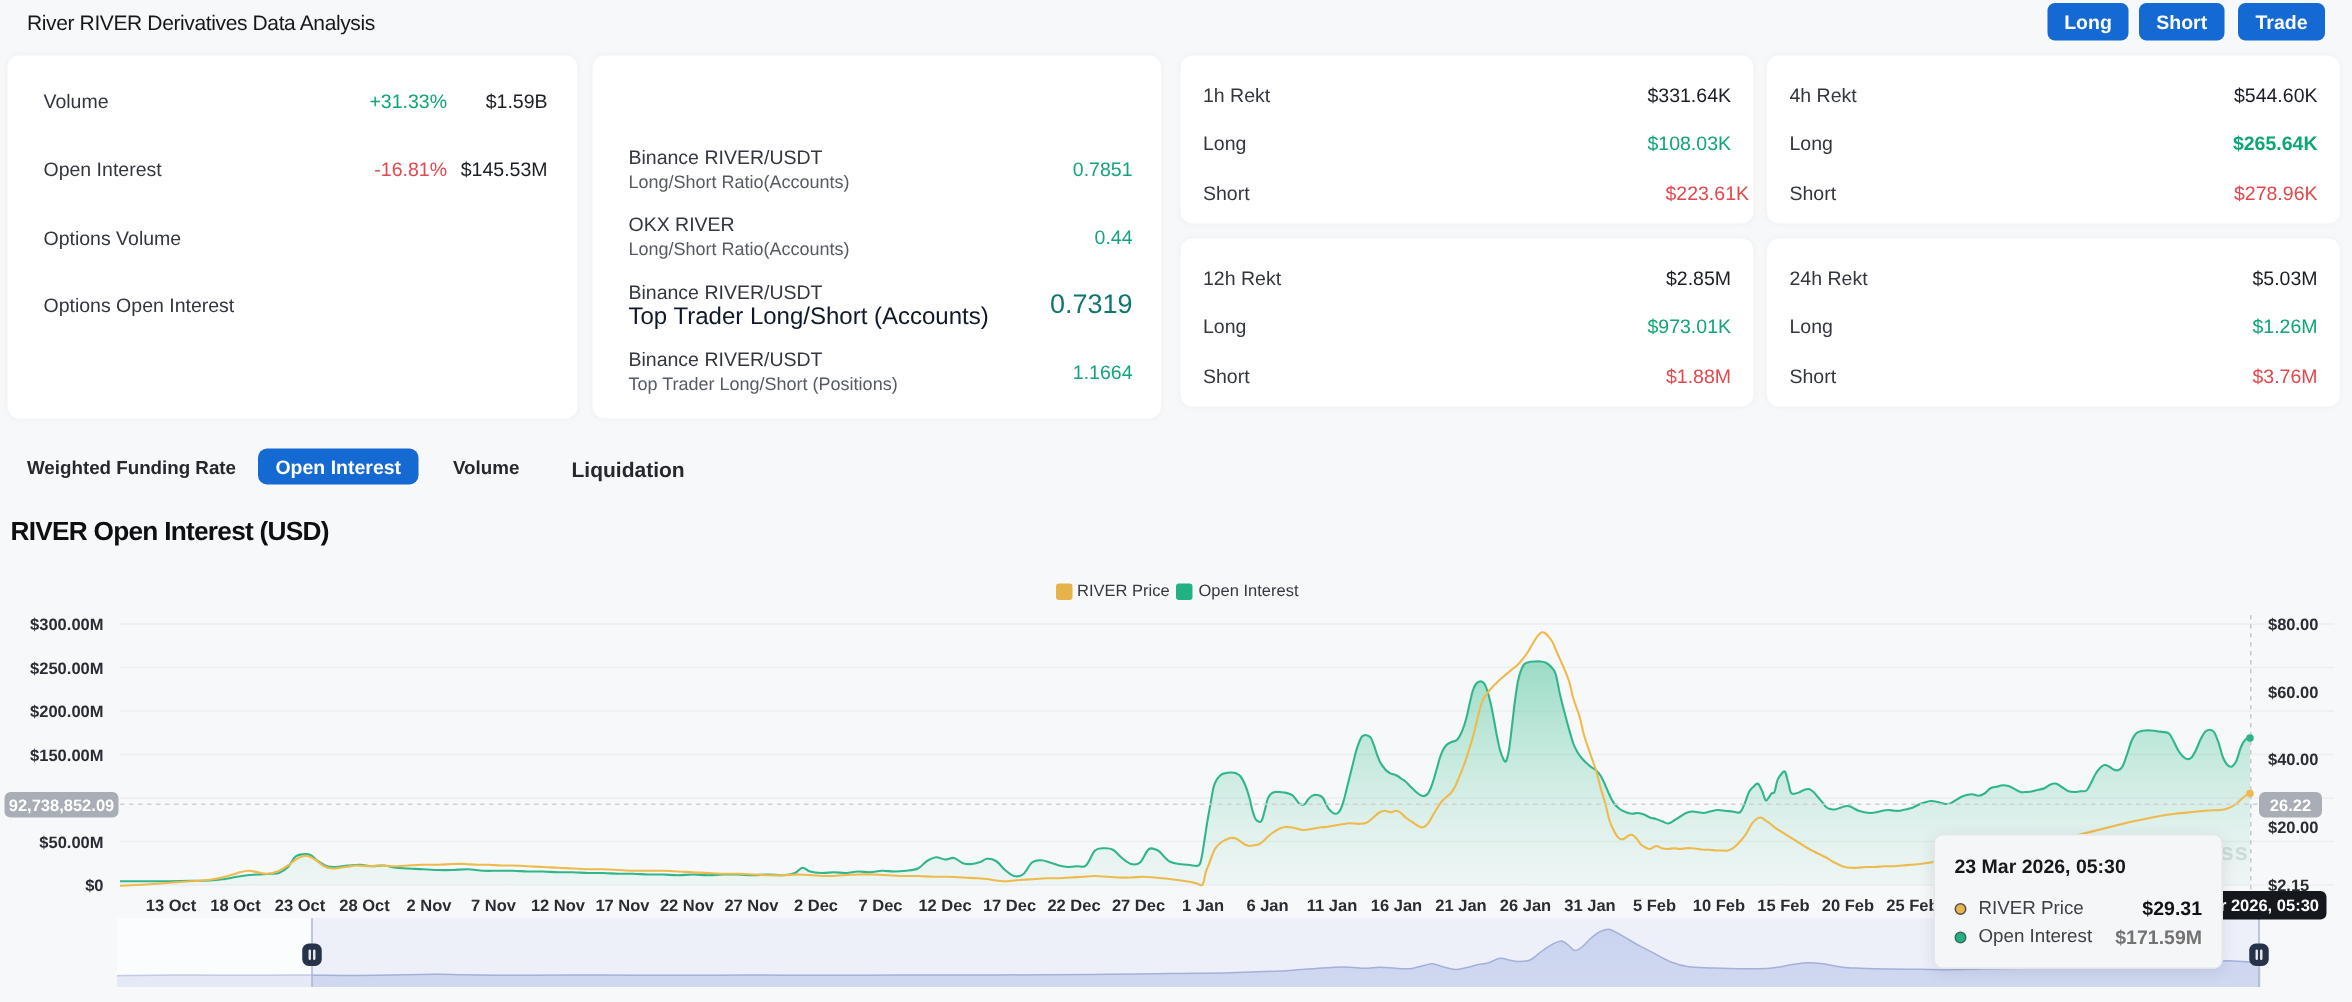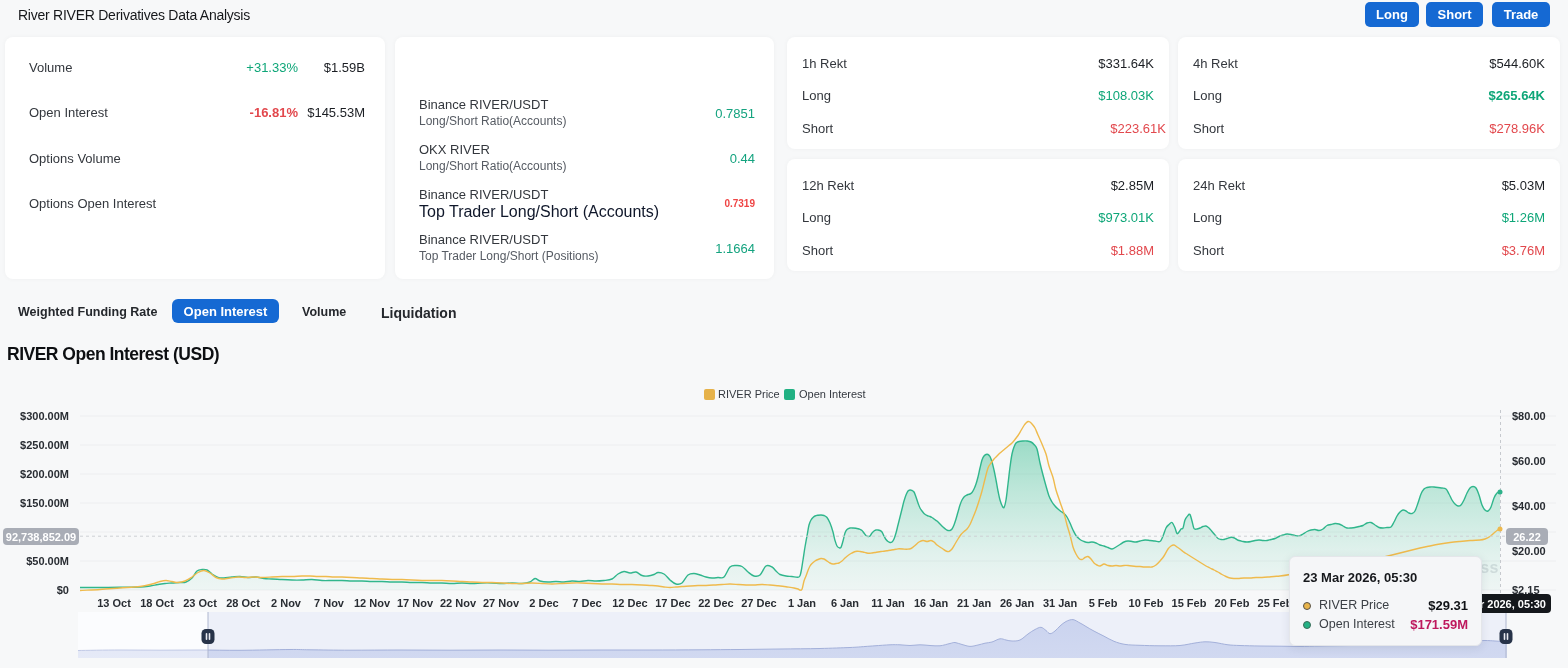--- a/index.html
+++ b/index.html
@@ -21,21 +21,21 @@
 <div class="btn" style="left:1492px;width:58px">Trade</div>
 
 <div class="card" style="left:5px;top:37px;width:380px;height:242px">
 <div class="row" style="top:20.5px;height:20px">
       <span class="lbl" style="position:absolute;left:24px">Volume</span>
       <span class="grn" style="position:absolute;right:87px;font-size:13px;font-weight:500">+31.33%</span>
       <span class="val" style="position:absolute;right:20px">$1.59B</span>
     </div>
 <div class="row" style="top:65.5px;height:20px">
       <span class="lbl" style="position:absolute;left:24px">Open Interest</span>
-      <span class="red" style="position:absolute;right:87px;font-size:13px;font-weight:700">-16.81%</span>
+      <span class="red" style="position:absolute;right:87px;font-size:13px;font-weight:400">-16.81%</span>
       <span class="val" style="position:absolute;right:20px">$145.53M</span>
     </div>
 <div class="row" style="top:156px;height:20px">
       <span class="lbl" style="position:absolute;left:24px">Options Open Interest</span>
       <span class="val" style="position:absolute;right:20px"></span>
     </div>
 <div class="row" style="top:111px;height:20px">
       <span class="lbl" style="position:absolute;left:24px">Options Volume</span>
       <span class="val" style="position:absolute;right:20px"></span>
     </div>
@@ -59,21 +59,21 @@
         </div>
         <span style="position:absolute;right:19px;top:50%;transform:translateY(-50%);font-size:13px;font-weight:500;color:#14a37f">0.44</span>
       </div>
     </div>
 <div class="row" style="top:149px;height:34px">
       <div style="position:relative;width:100%;height:100%">
         <div style="position:absolute;left:24px;top:0">
           <div style="font-size:13px;color:#33373d;line-height:17px">Binance RIVER/USDT</div>
           <div style="font-size:16px;color:#0f172a;line-height:17px">Top Trader Long/Short (Accounts)</div>
         </div>
-        <span style="position:absolute;right:19px;top:50%;transform:translateY(-50%);font-size:10px;font-weight:700;color:#ef4444">0.7319</span>
+        <span style="position:absolute;right:19px;top:50%;transform:translateY(-50%);font-size:18px;font-weight:400;color:#0f766e">0.7319</span>
       </div>
     </div>
 <div class="row" style="top:194px;height:34px">
       <div style="position:relative;width:100%;height:100%">
         <div style="position:absolute;left:24px;top:0">
           <div style="font-size:13px;color:#33373d;line-height:17px">Binance RIVER/USDT</div>
           <div style="font-size:12px;color:#565b63;line-height:17px">Top Trader Long/Short (Positions)</div>
         </div>
         <span style="position:absolute;right:19px;top:50%;transform:translateY(-50%);font-size:13px;font-weight:500;color:#14a37f">1.1664</span>
       </div>
@@ -244,14 +244,14 @@
 <div class="abs" style="left:1289px;top:556px;width:193px;height:90px;background:#f5f6f8;border:1px solid #e4e6ea;border-radius:6px;box-shadow:0 2px 10px rgba(30,40,60,.10);z-index:5">
 <div style="position:absolute;left:13px;top:13px;font-size:13px;font-weight:700;color:#16181c">23 Mar 2026, 05:30</div>
 <div style="position:absolute;left:13px;top:40px;right:13px;height:19px">
 <span style="position:absolute;left:0;top:4.5px;width:8px;height:8px;border-radius:50%;background:#e8b44b;border:1.5px solid #55514a"></span>
 <span style="position:absolute;left:16px;top:1px;font-size:12.5px;color:#3c4046">RIVER Price</span>
 <span style="position:absolute;right:0;top:1px;font-size:13px;font-weight:700;color:#101216">$29.31</span>
 </div>
 <div style="position:absolute;left:13px;top:59px;right:13px;height:19px">
 <span style="position:absolute;left:0;top:4.5px;width:8px;height:8px;border-radius:50%;background:#23b184;border:1.5px solid #3a6b58"></span>
 <span style="position:absolute;left:16px;top:1px;font-size:12.5px;color:#3c4046">Open Interest</span>
-<span style="position:absolute;right:0;top:1px;font-size:13px;font-weight:700;color:#be185d">$171.59M</span>
+<span style="position:absolute;right:0;top:1px;font-size:13px;font-weight:700;color:#737373">$171.59M</span>
 </div>
 </div>
 </body></html>

